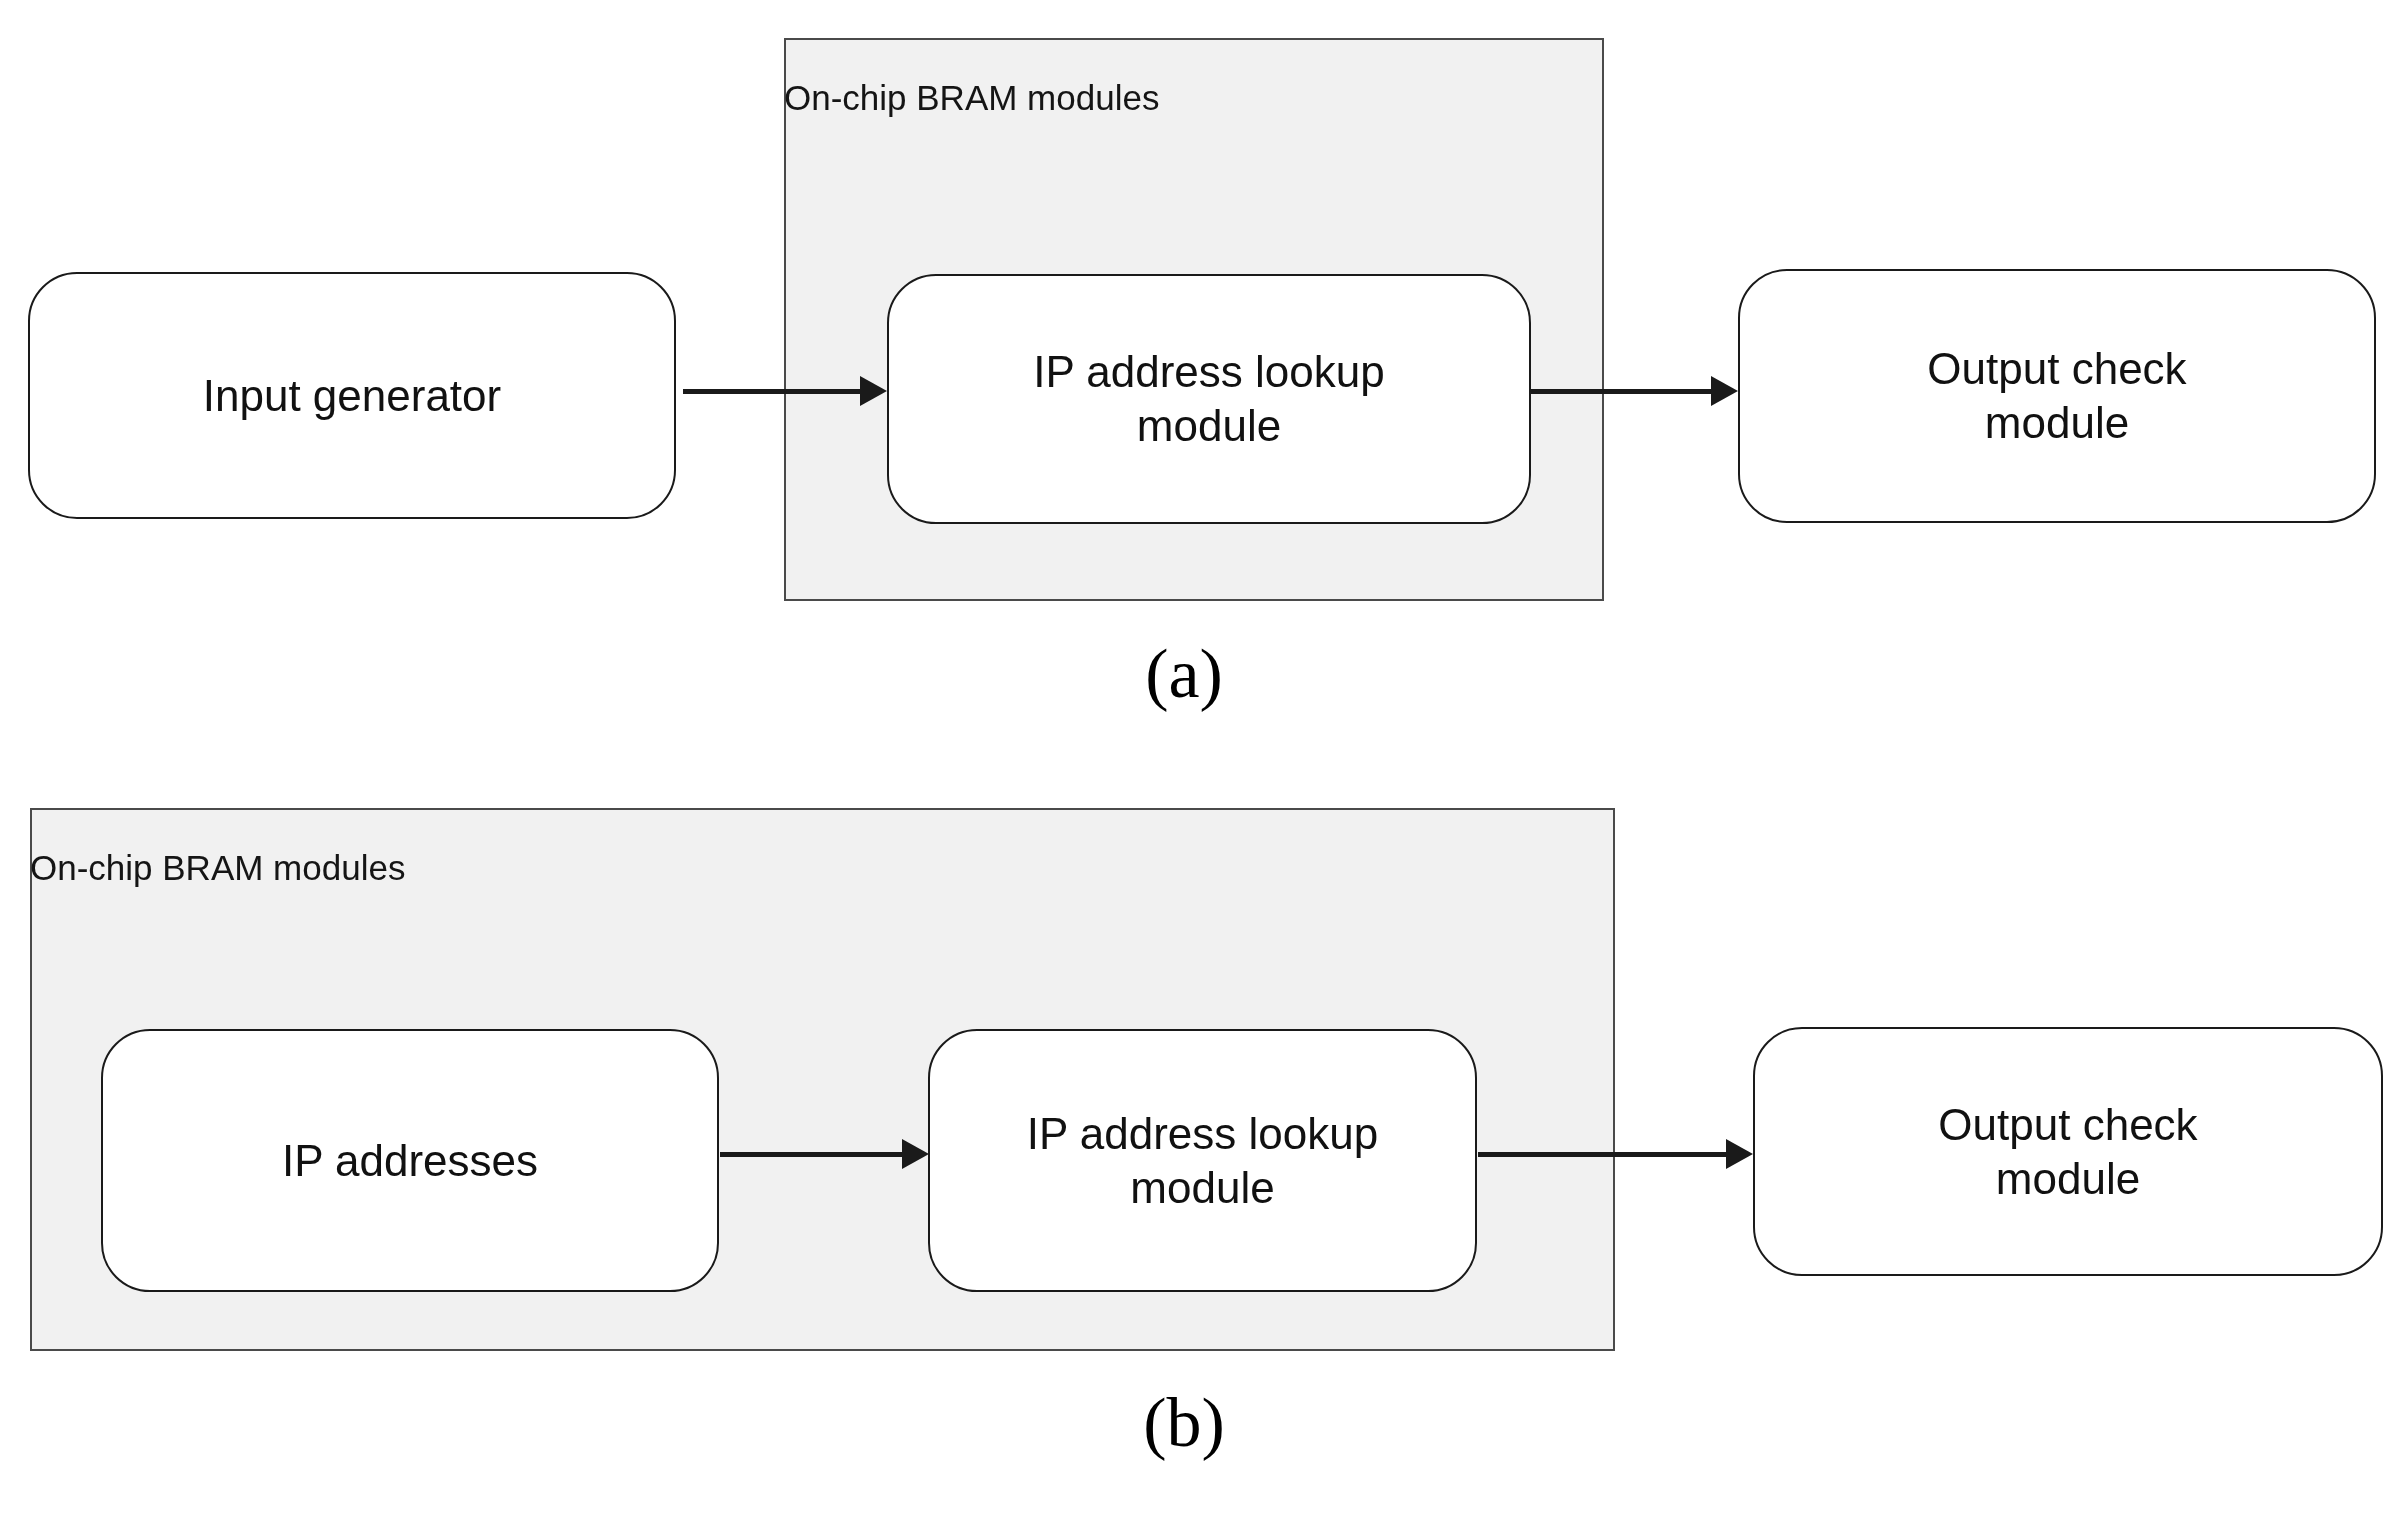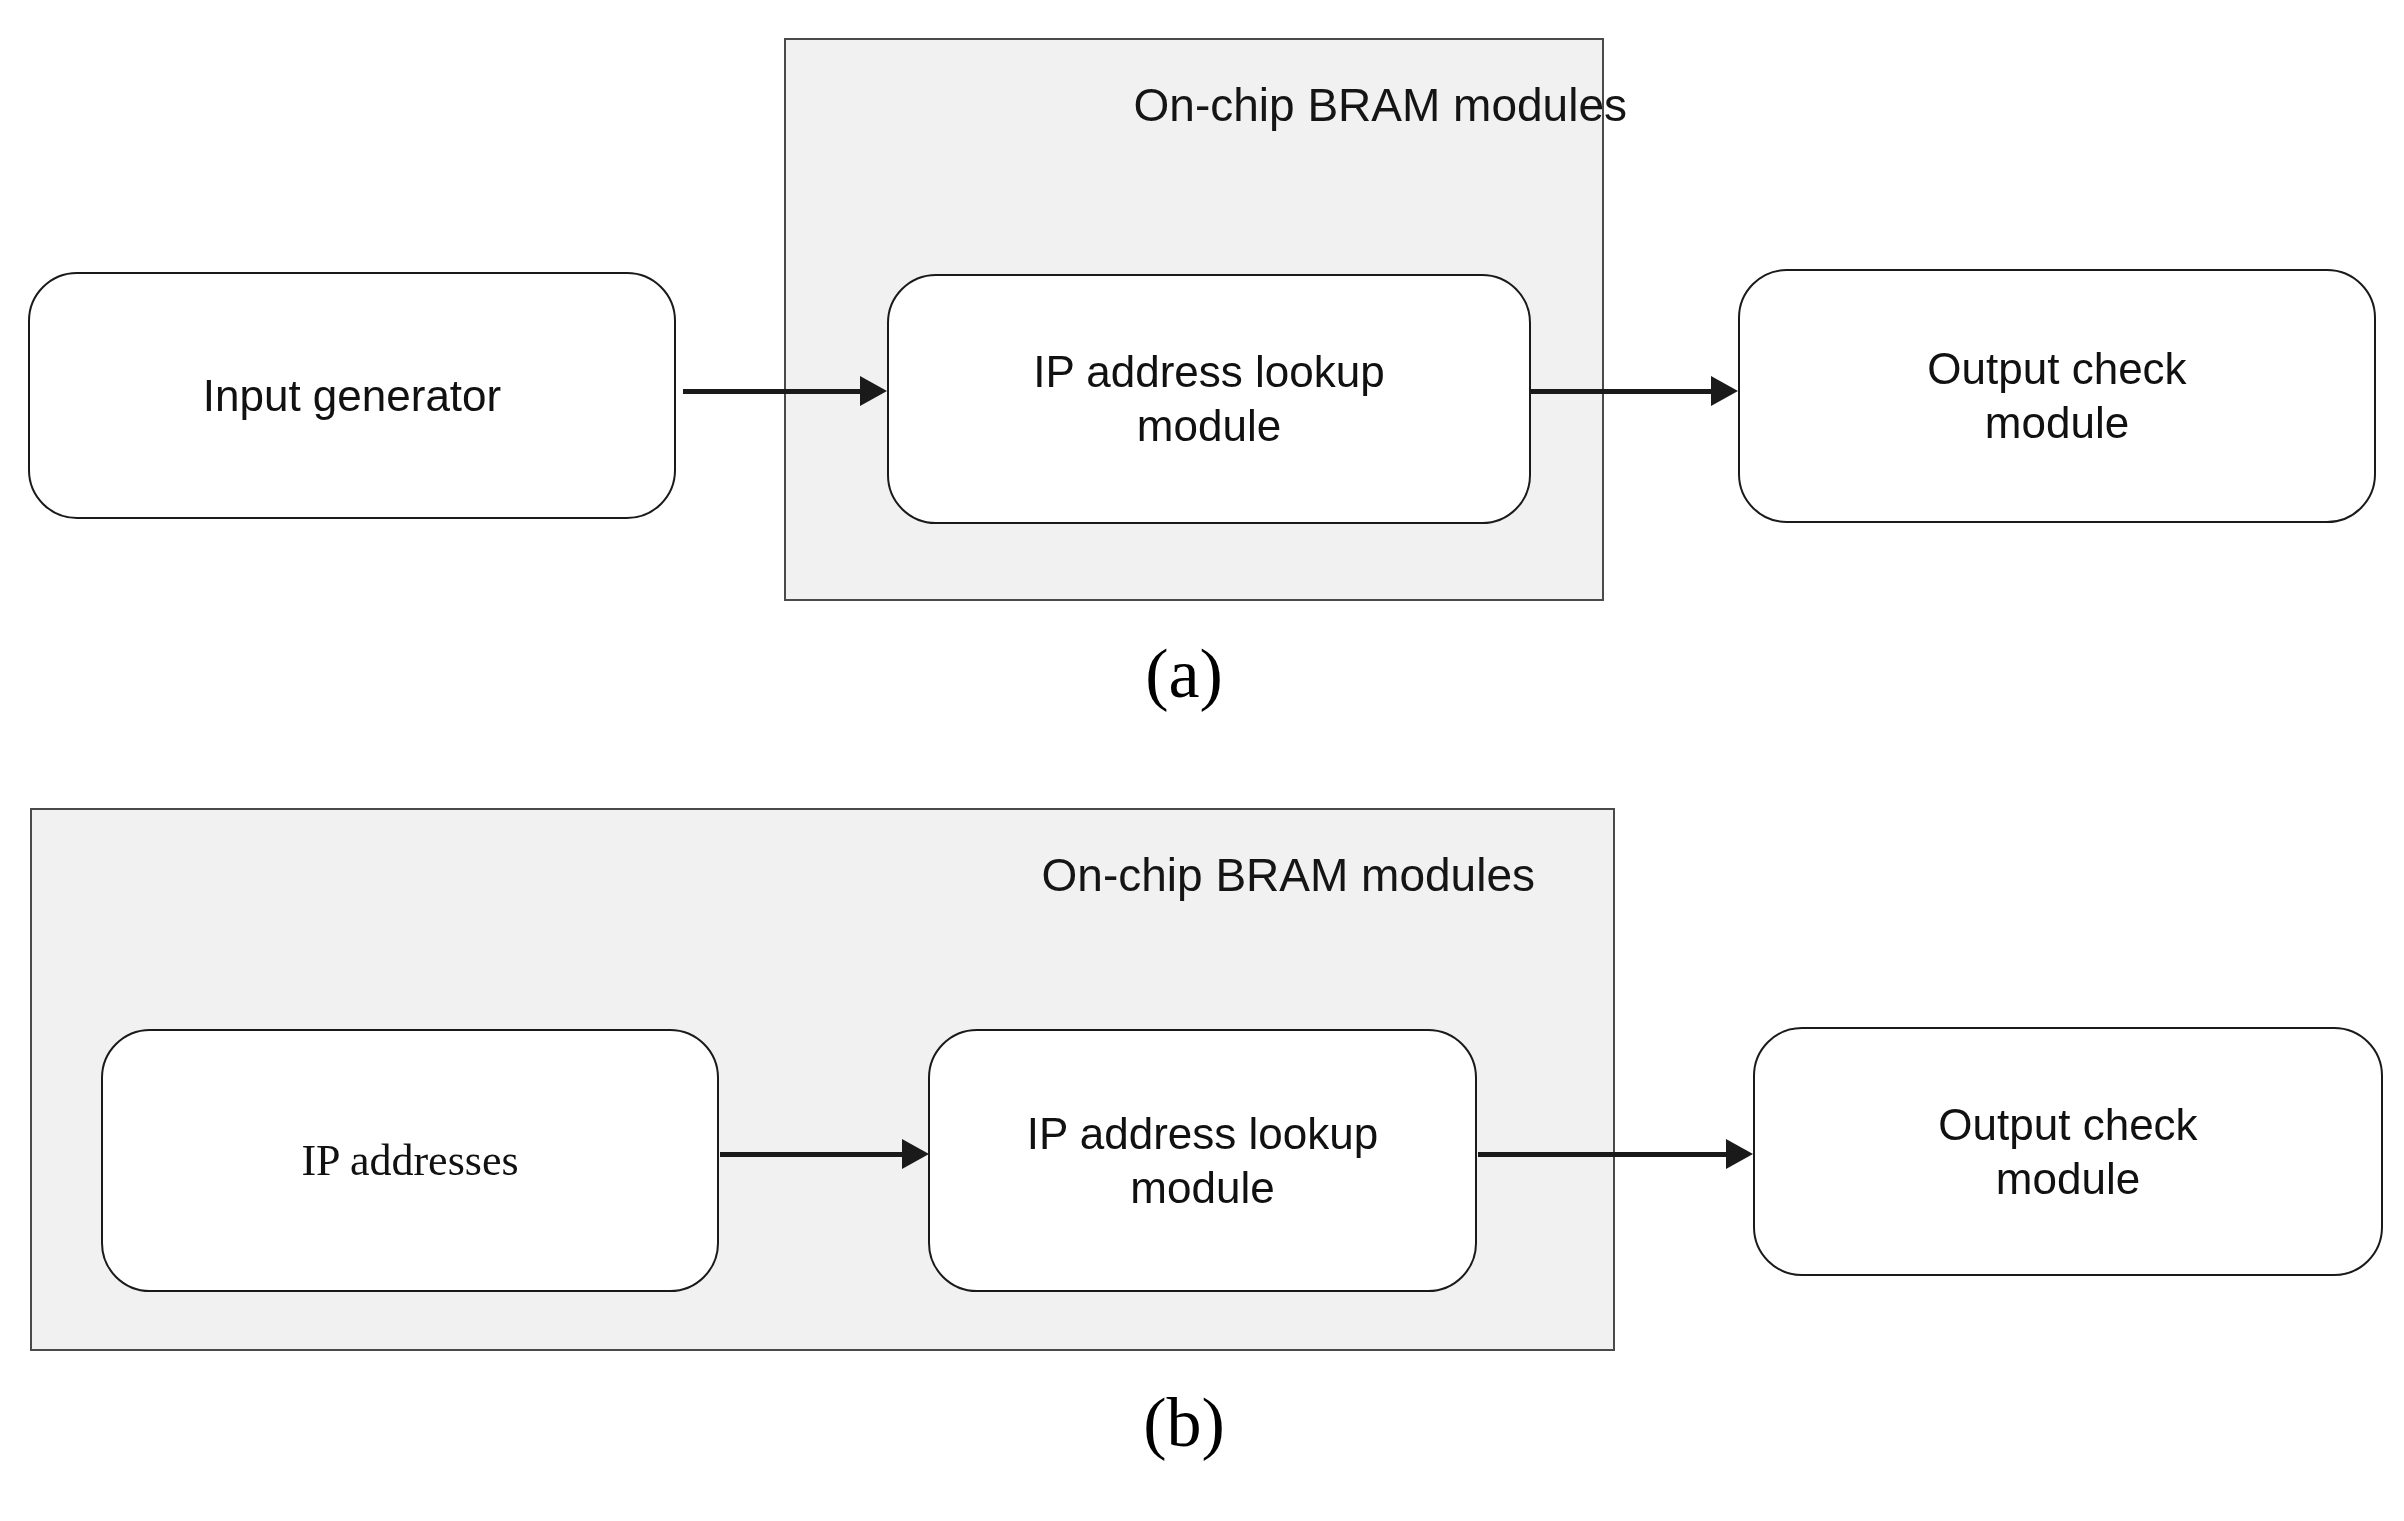--- a/index.html
+++ b/index.html
@@ -17,47 +17,46 @@
     position:absolute;
     background:var(--bram-group-fill,#f1f1f1);
     border:2.9px solid var(--bram-group-border,#4a4a4a);
     box-sizing:border-box;
   }
   .group-a { left:784px; top:38px;  width:820px;  height:563px; }
   .group-b { left:30px;  top:808px; width:1585px; height:543px; }
 
   .bram-title {
     position:absolute;
-    text-align:right;
-    font-size:46px;
+    text-align:left;
+    font-size:35px;
     font-weight:400;
     color:#151515;
     white-space:nowrap;
-    margin-left:23px;
   }
   .title-a { left:784px; top:78px;  width:820px; }
   .title-b { left:30px;  top:848px; width:1482px; }
 
   
   .node {
     position:absolute;
     background:var(--node-fill,#ffffff);
     border:2.9px solid var(--node-border,#1a1a1a);
     border-radius:49px;
     box-sizing:border-box;
     display:flex; flex-direction:column;
     align-items:center; justify-content:center;
     font-size:44px; line-height:1.22;
     text-align:center;
     color:#111111;
   }
   #node-input-generator { left:28px;   top:272px;  width:648px; height:247px; }
   #node-ip-lookup-a     { left:887px;  top:274px;  width:644px; height:250px; }
   #node-output-check-a  { left:1738px; top:269px;  width:638px; height:254px; }
-  #node-ip-addresses    { left:101px;  top:1029px; width:618px; height:263px;font-family:Liberation Serif, serif; }
+  #node-ip-addresses    { left:101px;  top:1029px; width:618px; height:263px; }
   #node-ip-lookup-b     { left:928px;  top:1029px; width:549px; height:263px; }
   #node-output-check-b  { left:1753px; top:1027px; width:630px; height:249px; }
 
   
   .arrow { position:absolute; height:35px; }
   .arrow .shaft {
     position:absolute; left:0; right:23.4px; top:14.6px; height:5.9px;
     background:var(--arrow,#1a1a1a);
   }
   .arrow .head {

